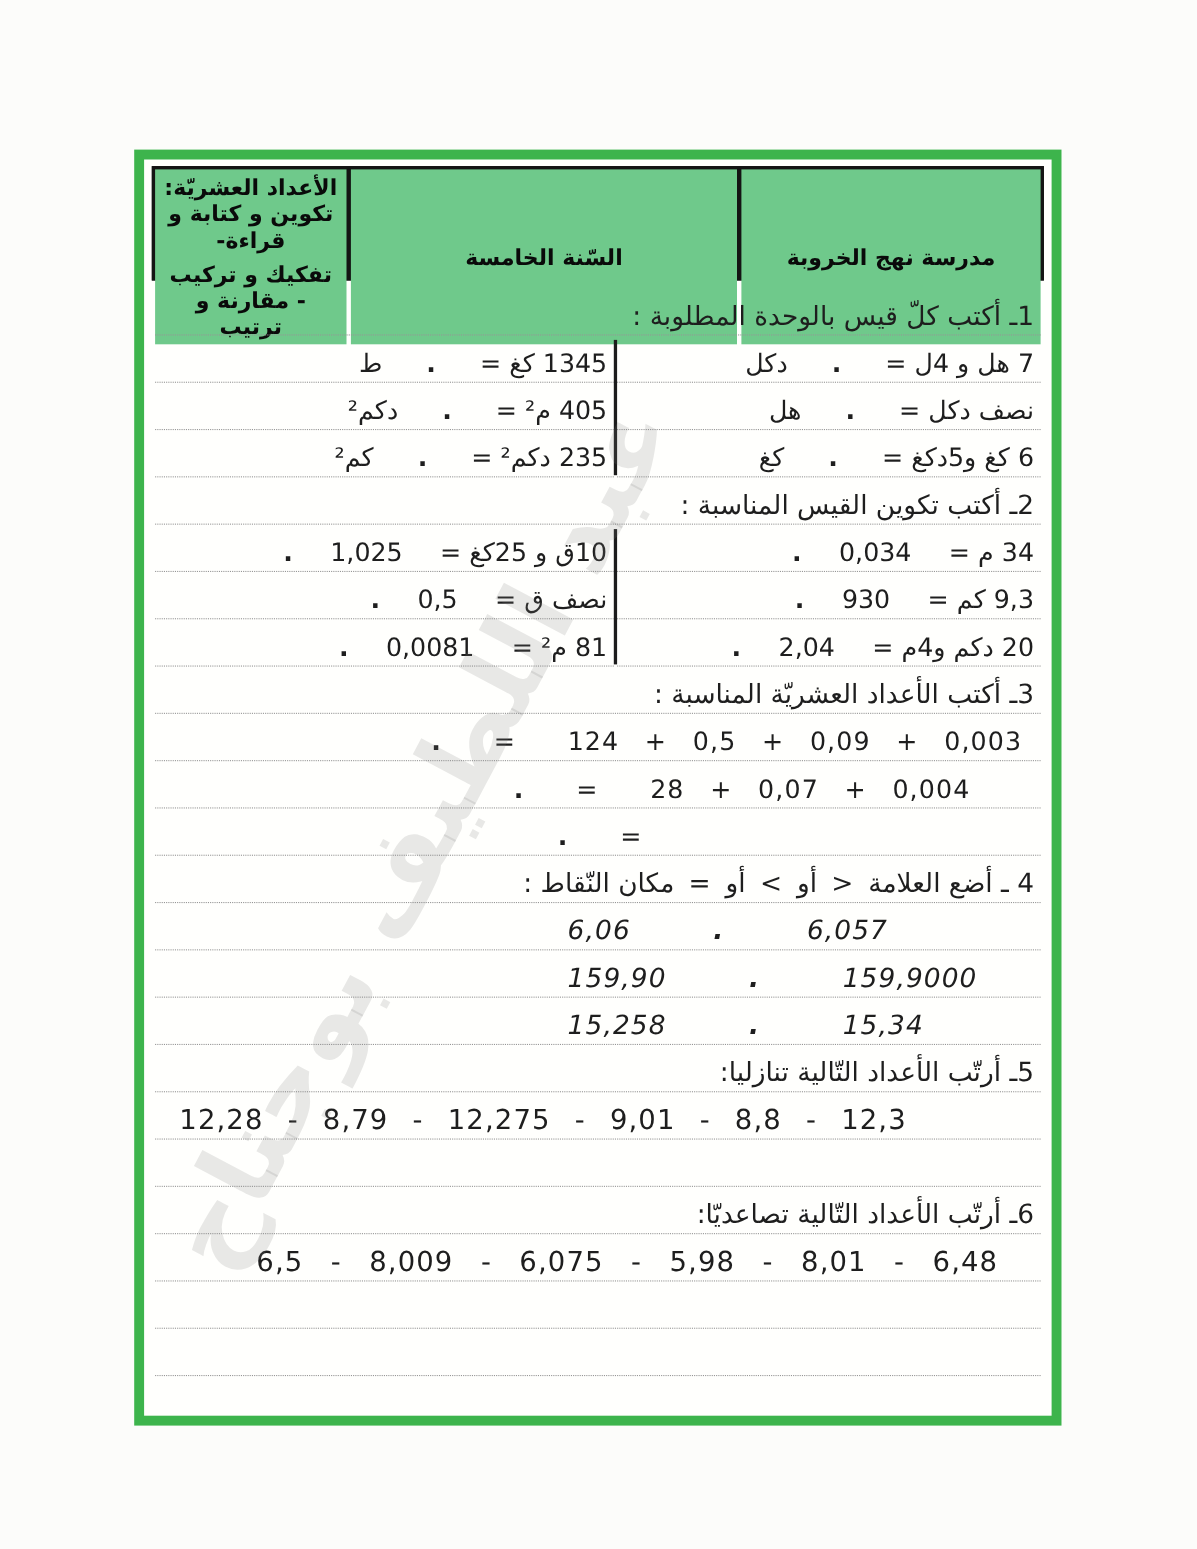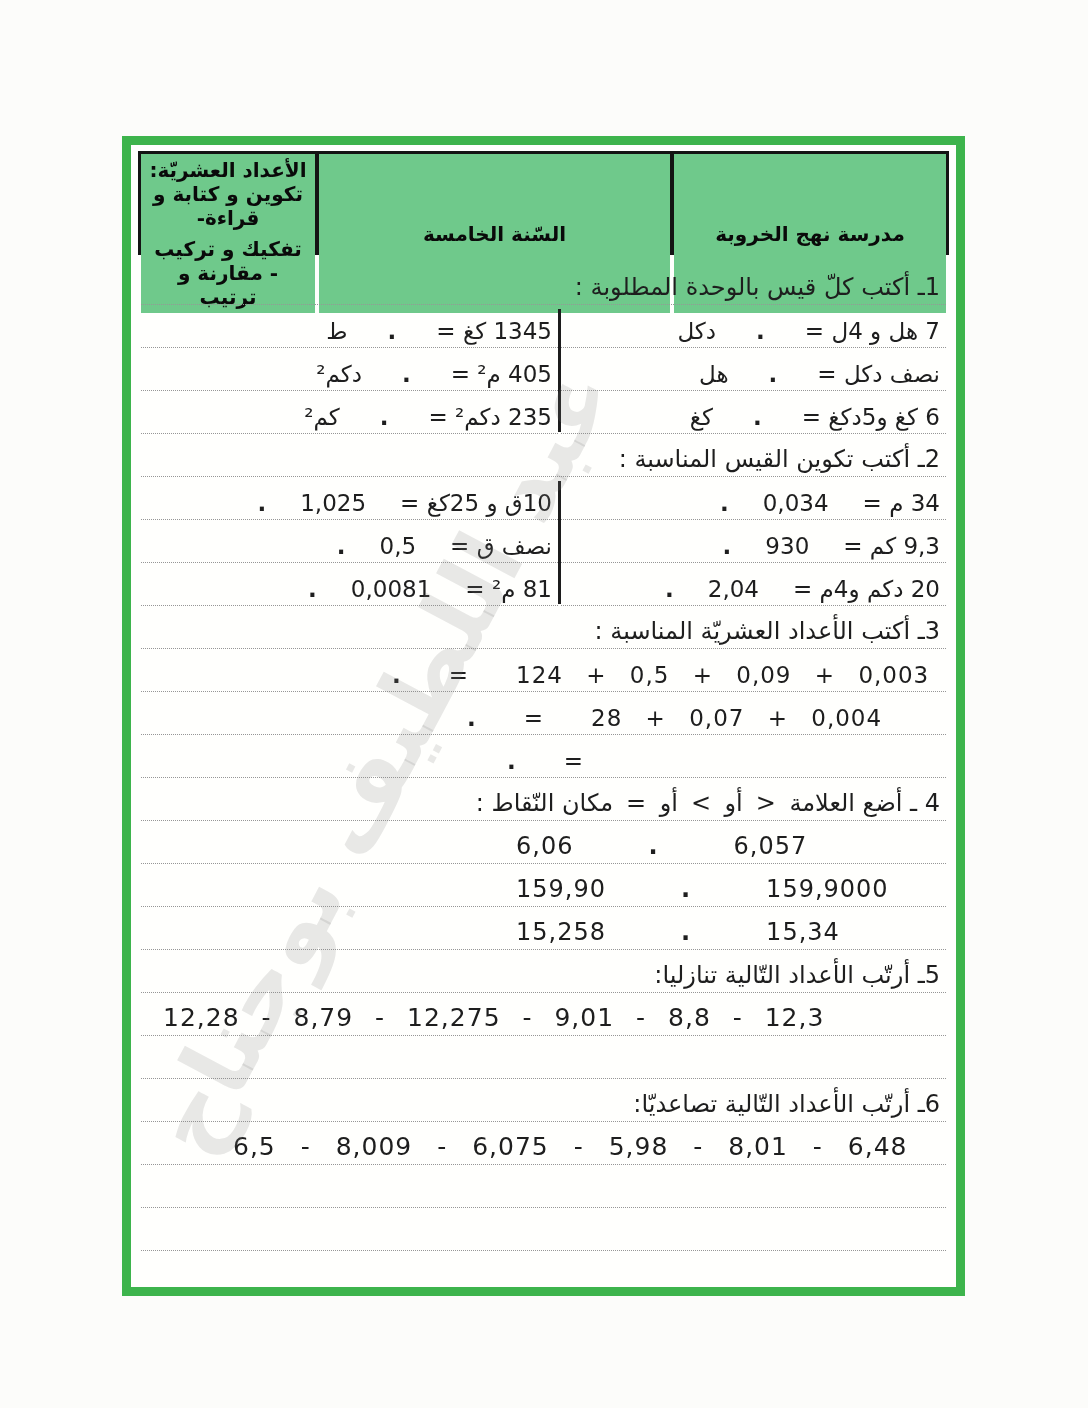--- a/index.html
+++ b/index.html
@@ -52,21 +52,21 @@
   .mrow{gap:40px;}
   .m2row{gap:34px;}
   
   .sumrow{direction:ltr; gap:48px;}
   .sumrow .expr3{word-spacing:15px; letter-spacing:1px;}
   .sumrow.r1{padding-left:251px;}
   .sumrow.r2{padding-left:326px;}
   .sumrow.r3{padding-left:366px;}
   
   .signrow{gap:13px;}
-  .cmprow{direction:ltr; padding-left:375px; gap:75px; font-size:24px; letter-spacing:1px;}
+  .cmprow{direction:ltr; padding-left:375px; gap:75px; font-size:24px; letter-spacing:1px;font-style:italic;}
   
   .numline{direction:ltr; font-size:25px; letter-spacing:1px;}
   .numline.five{padding-left:22px; word-spacing:13px;text-align:center;}
   .numline.six{padding-left:92px; word-spacing:16px;text-align:right;}
   
   .watermark{
     position:absolute; top:402px; left:-128px; width:780px;
     transform:rotate(-62deg);
     font-size:94px; font-weight:bold;
     color:rgba(128,128,128,.18);

